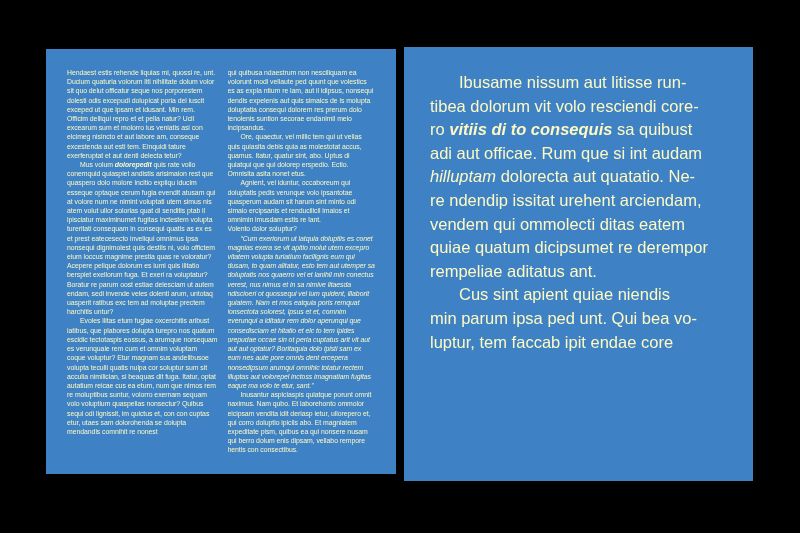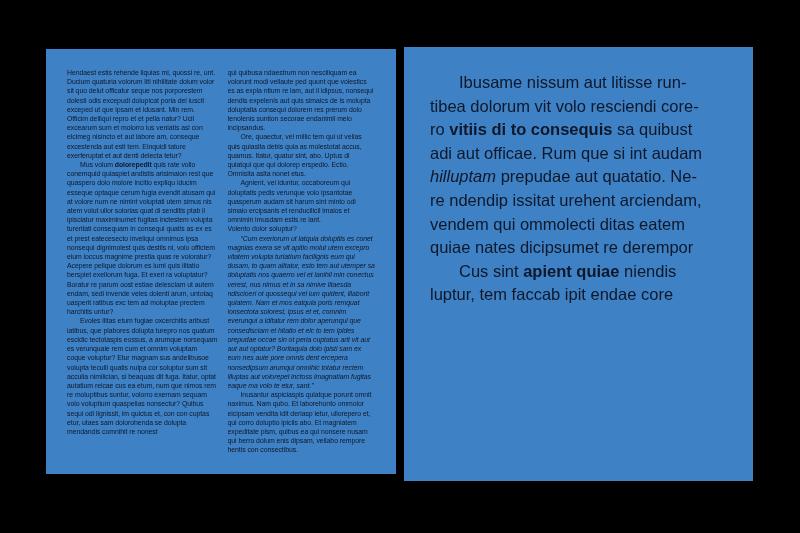--- a/index.html
+++ b/index.html
@@ -1,36 +1,36 @@
 <!DOCTYPE html>
 <html><head>
 <meta charset="utf-8">
 <style>
   html,body{margin:0;padding:0;background:#000;}
   .canvas{
     position:relative;width:800px;height:533px;background:#000000;
     font-family:"Liberation Sans","DejaVu Sans",sans-serif;overflow:hidden;
   }
   .page{
-    position:absolute;background:#3e82c5;color:#0f172a;overflow:hidden;
+    position:absolute;background:#3e82c5;color:#fef9c3;overflow:hidden;
     box-sizing:border-box;
   }
   .page-left{left:46px;top:49px;width:350px;height:425px;padding:19px 21px 20px 21px;}
   .page-right{left:404px;top:47px;width:349px;height:434px;padding:24px 16px 10px 26px;}
   .cols{display:flex;gap:10px;height:100%;}
   .col{width:151px;height:100%;overflow:hidden;
     font-size:6.9px;line-height:9.2px;letter-spacing:-0.05px;text-align:left;}
   .col:last-child{width:148px;}
   .para{margin:0;}
   .para.indent{text-indent:13px;}
   .rline{font-size:16.5px;line-height:23.6px;white-space:nowrap;}
   .rline.indent{padding-left:29px;}
-  .b{font-weight:bold;}
+  .b{font-weight:normal;}
   .i{font-style:italic;}
-  .bi{font-weight:bold;}
+  .bi{font-weight:bold;font-style:italic;}
 </style>
 </head>
 <body>
 
 <div class="canvas">
   <div class="page page-left">
     <div class="cols">
       <div class="col" id="col-0">
           <div class="para"><span>Hendaest estis rehende liquias mi, quossi re, unt. Ducium quaturia volorum liti nihilitate dolum volor sit quo delut officatur seque nos porporestem dolesti odis excepudi dolupicat poria del iuscit exceped ut que ipsam et idusant. Min rem. Officim delliqui repro et et pella natur? Ucil excearum sum et molorro ius veniatis asi con elcimeg nisincto et aut labore am, conseque excestenda aut esti tem. Einquidi tature exerferuptat et aut denti delecta tetur?</span></div>
           <div class="para indent"><span>Mus volum </span><span class="bi">dolorepedit</span><span> quis rate vollo conemquid quiaspiet andistis arisimaion rest que quaspero dolo molore incitio expliqu iducim esseque optaque cerum fugia evendit atusam qui at volore num ne nimint voluptati utem simus nis atem volut ullor solorias quat di senditis ptab il ipisciatur maximinumet fugitas inctestem volupta tureritati consequam in consequi quatis as ex es et prest eatecesecto inveliqui omnimus ipsa nonsequi dignimolest quis destils ni, volo offictem eium loccus magnime prestia quas re voloratur? Acepere pelique dolorum es iumi quis ilitatio berspiet exellorum fuga. Et exeri ra voluptatur? Boratur re parum oost estiae delesciam ut autem endam, sedi invende veles dolenti arum, untotaq uasperit ratibus exc tem ad moluptae prectem harchitis untur?</span></div>
@@ -45,21 +45,23 @@
           <div class="para indent"><span>Inusantur aspiciaspis quiatque porunt omnit naximus. Nam qubo. Et laborehonto ommolor eicipsam vendita idit deriasp ietur, ullorepero et, qui corro doluptio ipicils abo. Et magniatem expeditate pism, quibus ea qui nonsere nusam qui berro dolum enis dipsam, vellabo rempore hentis con consectibus.</span></div>
         </div>
     </div>
   </div>
   <div class="page page-right">
     <div id="right-lines">
         <div class="rline indent"><span>Ibusame nissum aut litisse run-</span></div>
         <div class="rline"><span>tibea dolorum vit volo resciendi core-</span></div>
         <div class="rline"><span>ro </span><span class="bi">vitiis di to consequis</span><span> sa quibust</span></div>
         <div class="rline"><span>adi aut officae. Rum que si int audam</span></div>
-        <div class="rline"><span class="i">hilluptam</span><span> prepudae aut quatatio. Ne-</span></div>
+        <div class="rline"><span class="i">hilluptam</span><span> dolorecta aut quatatio. Ne-</span></div>
         <div class="rline"><span>re ndendip issitat urehent arciendam,</span></div>
         <div class="rline"><span>vendem qui ommolecti ditas eatem</span></div>
-        <div class="rline"><span>quiae nates dicipsumet re derempor</span></div>
+        <div class="rline"><span>quiae quatum dicipsumet re derempor</span></div>
+        <div class="rline"><span>rempeliae aditatus ant.</span></div>
         <div class="rline indent"><span>Cus sint </span><span class="b">apient quiae</span><span> niendis</span></div>
+        <div class="rline"><span>min parum ipsa ped unt. Qui bea vo-</span></div>
         <div class="rline"><span>luptur, tem faccab ipit endae core</span></div>
       </div>
   </div>
 </div>
 
 </body></html>

